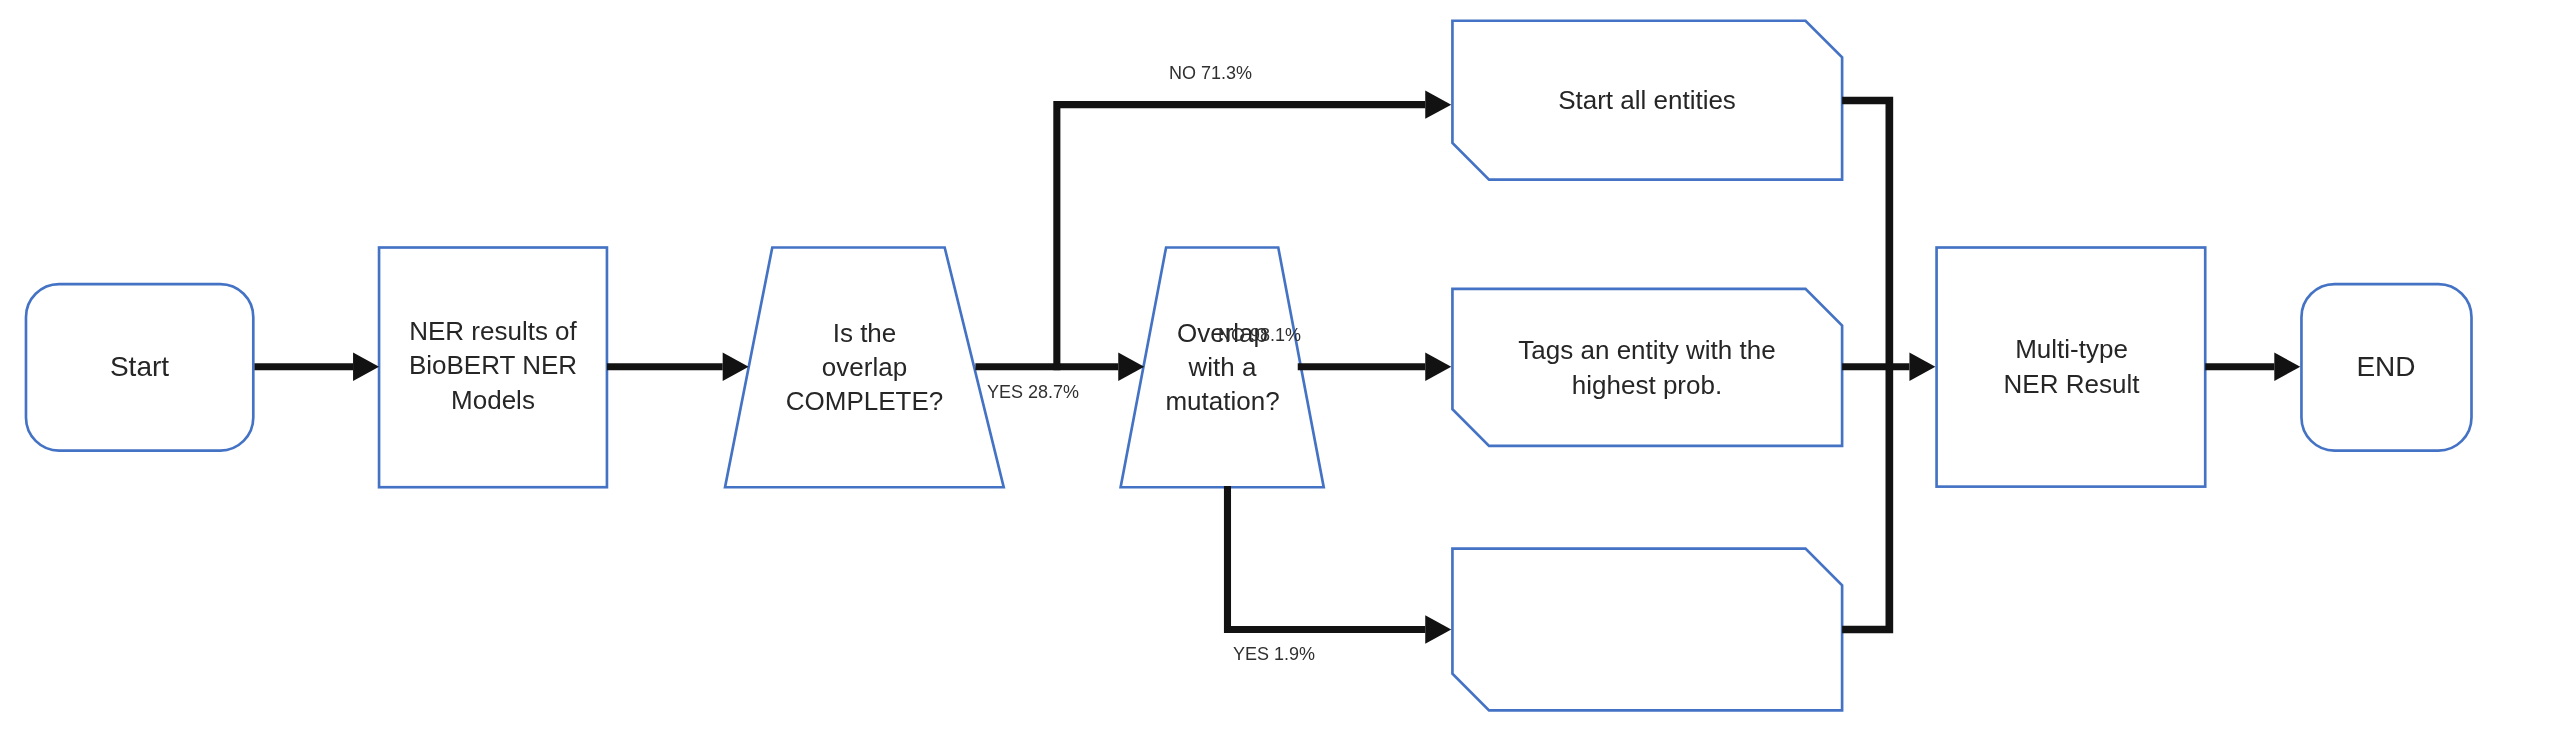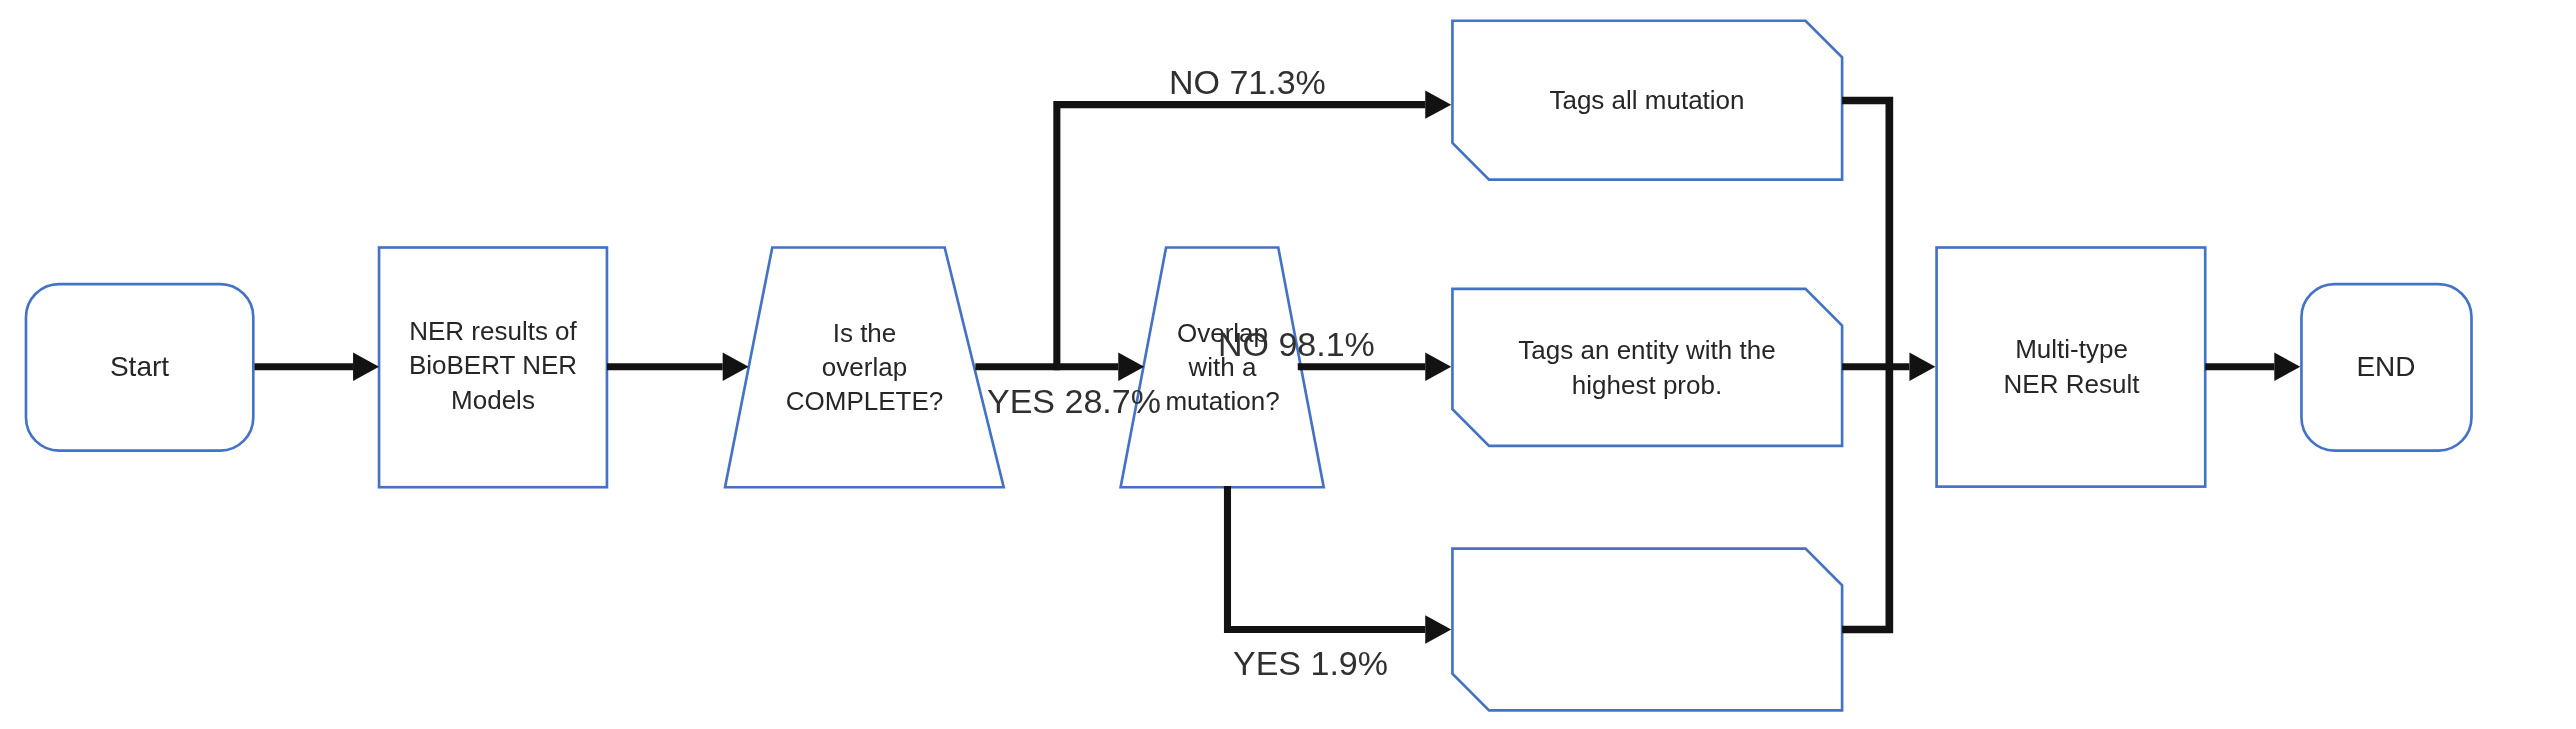--- a/index.html
+++ b/index.html
@@ -21,21 +21,21 @@
     text-align:center;
     white-space:pre-line;
     color:#262626;
     font-size:26px;line-height:1.32;
     letter-spacing:0px;
   }
   .node-label.big{font-size:28px;}
   .edge-label{
     position:absolute;
     color:#303030;
-    font-size:34px;line-height:1.1;
+    font-size:18px;line-height:1.1;
     white-space:nowrap;
   }
 </style>
 </head>
 <body>
 
 <div id="canvas">
 
   <svg id="edges-svg" viewBox="0 0 4363 1236" xmlns="http://www.w3.org/2000/svg">
 
@@ -83,21 +83,21 @@
 Models</div>
 
   <div class="node-label" style="left:725px;top:247px;width:279px;height:240px;">Is the
 overlap
 COMPLETE?</div>
 
   <div class="node-label" style="left:1121px;top:247px;width:203px;height:240px;">Overlap
 with a
 mutation?</div>
 
-  <div class="node-label" style="left:1452px;top:20.7px;width:390px;height:159px;">Tags all mutation</div>
+  <div class="node-label" style="left:1452px;top:20.7px;width:390px;height:159px;">Start all entities</div>
 
   <div class="node-label" style="left:1452px;top:289px;width:390px;height:157px;">Tags an entity with the
 highest prob.</div>
 
 
   <div class="node-label" style="left:1937px;top:247px;width:269px;height:239px;">Multi-type
 NER Result</div>
 
   <div class="node-label big" style="left:2301px;top:284px;width:170px;height:166px;">END</div>
 

